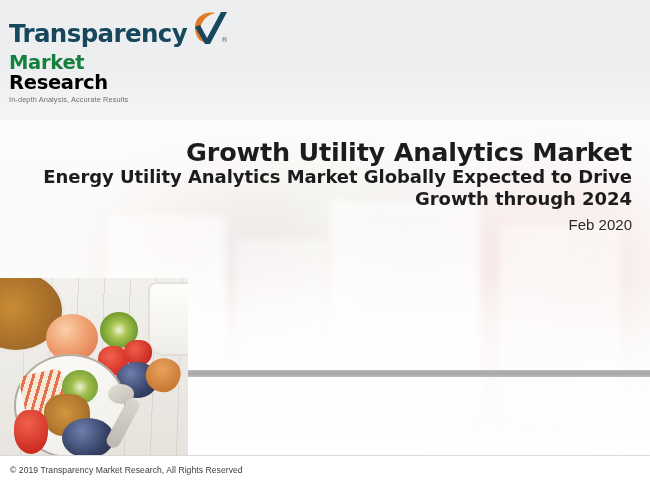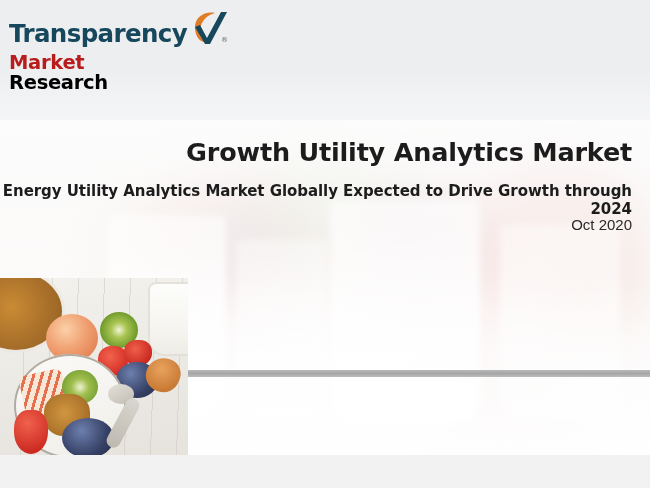--- a/index.html
+++ b/index.html
@@ -154,39 +154,39 @@
     font-family:"DejaVu Sans", sans-serif;
   }
   .logo-mark {
     position:relative; width:44px; height:40px; margin-left:1px; margin-top:-14px;
   }
   .logo-mark svg { position:absolute; left:0; top:0; }
   .logo-line2 {
     margin-top:5px; font-size:19.5px; font-weight:bold; line-height:1;
     letter-spacing:-.3px; font-family:"DejaVu Sans", sans-serif;
   }
-  .logo-market   { color:#b91c1c; }
+  .logo-market   { color:#15803d; }
   .logo-research { color:#000000; }
   .logo-tagline {
     margin-top:3px; font-size:7.4px; color:#6f6f6f; letter-spacing:.1px;
     font-family:"Liberation Sans", sans-serif;
   }
 
   
   .title-block {
     position:absolute; left:0; top:138px; width:650px;
     padding-right:18px; text-align:right;
   }
   .main-title {
     font-size:25.5px; font-weight:bold; color:#1c1c1c;
     letter-spacing:-.2px; line-height:1.1;
     font-family:"DejaVu Sans", sans-serif;
   }
   .sub-title {
-    margin-top:16px; font-size:15px; font-weight:bold; color:#1c1c1c;
+    margin-top:0; font-size:18px; font-weight:bold; color:#1c1c1c;
     letter-spacing:-.05px; line-height:1.2;
     font-family:"DejaVu Sans", sans-serif;
   }
   .date-line {
     position:absolute; right:18px; top:216px;
     font-size:15px; color:#2a2a2a;
     font-family:"Liberation Sans", sans-serif;
   }
 
   
@@ -255,23 +255,27 @@
         <svg width="44" height="40" viewBox="0 0 44 40">
           <path d="M7 21 C6 9, 17 3, 27 5 C20 7, 13 12, 12 22 C11 30, 16 34, 22 34 C14 36, 8 31, 7 21 Z" fill="#e07b26"></path>
           <path d="M12 17 L19 30 L19 30 L33 4 L39 4 L22 36 L17 36 L7 19 Z" fill="#17475c"></path>
           <text x="33" y="34" font-family="DejaVu Sans, sans-serif" font-size="7" fill="#6a6a6a">®</text>
         </svg>
       </span>
     </div>
     <div class="logo-line2">
       <span class="logo-market">Market </span><span class="logo-research">Research</span>
     </div>
+    <div class="logo-tagline">In-depth Analysis, Accurate Results</div>
   </div>
 
   <div class="title-block">
     <div class="main-title">Growth Utility Analytics Market</div>
     <div class="sub-title">Energy Utility Analytics Market Globally Expected to Drive Growth through 2024</div>
   </div>
 
-  <div class="date-line">Oct 2020</div>
-
+  <div class="date-line">Feb 2020</div>
+
+  <div class="footer">
+    <div class="footer-text">© 2019 Transparency Market Research, All Rights Reserved</div>
+  </div>
 
 </div>
 
 </body></html>

